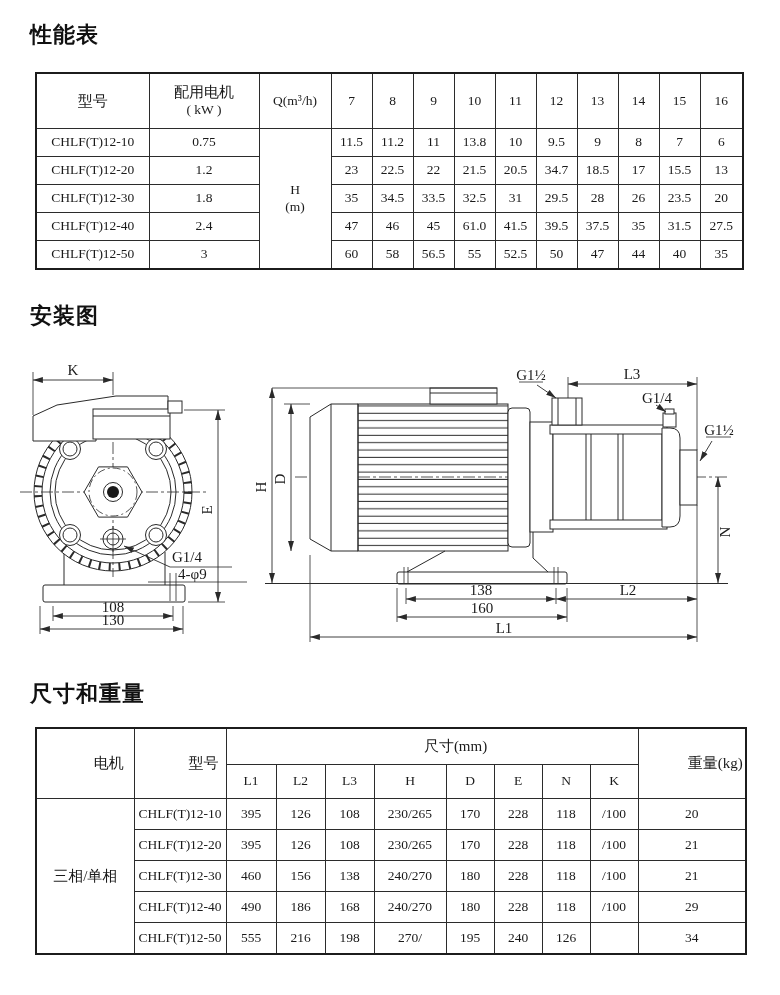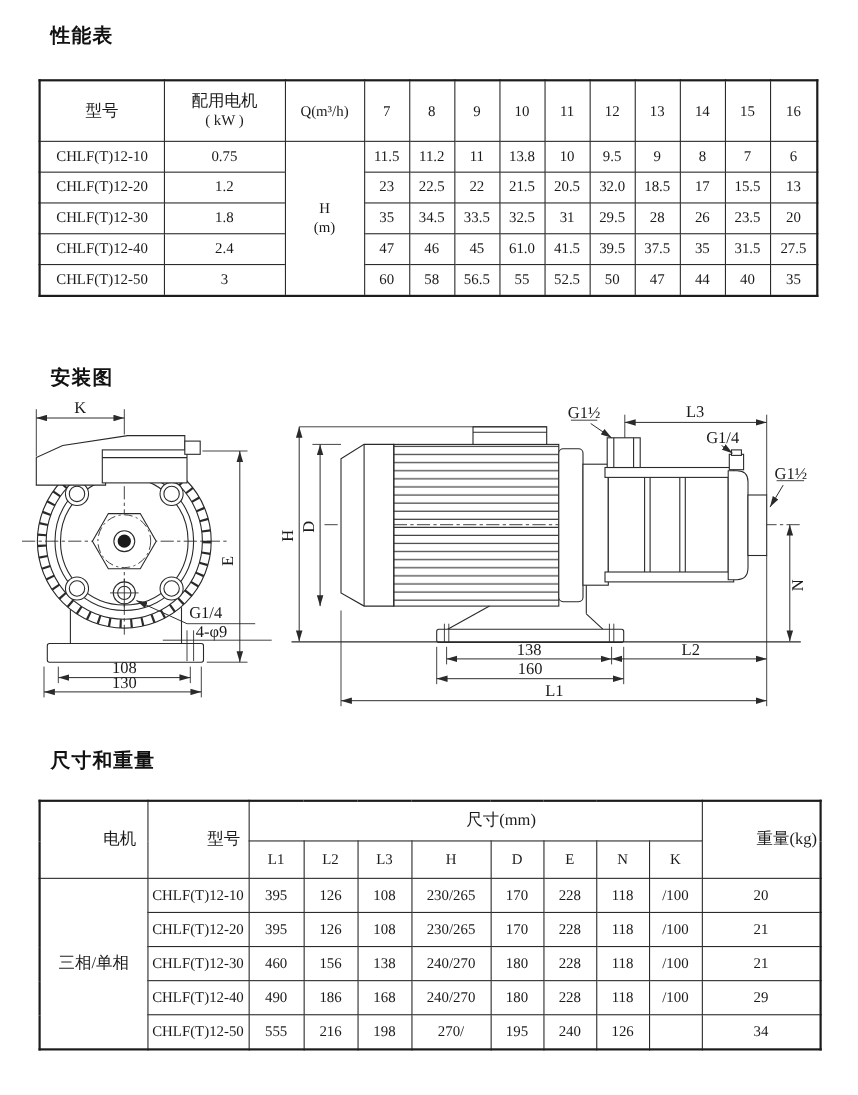--- a/index.html
+++ b/index.html
@@ -1,19 +1,19 @@
 <!DOCTYPE html>
 <html><head>
 <meta charset="utf-8">
 <style>
   html,body{margin:0;padding:0;background:#fff;}
   #page{position:relative;width:780px;height:995px;background:#fff;overflow:hidden;
         font-family:"Liberation Serif", serif;color:#1a1a1a;}
-  .title{position:absolute;left:46px;font-family:"Liberation Sans", sans-serif;
-         font-weight:bold;font-size:18px;color:#111;letter-spacing:1px;}
+  .title{position:absolute;left:30px;font-family:"Liberation Sans", sans-serif;
+         font-weight:bold;font-size:22px;color:#111;letter-spacing:1px;}
   table{border-collapse:collapse;table-layout:fixed;position:absolute;background:#fff;}
   td{border:1px solid #2b2b2b;text-align:center;vertical-align:middle;
      font-size:13.5px;padding:0;line-height:1.25;overflow:hidden;}
   #perf{left:35px;top:72px;width:707px;border:2px solid #1c1c1c;}
   #perf tr.hd td{height:54px;}
   #perf tr.dr td{height:27px;}
   #dims{left:35px;top:727px;width:710px;border:2px solid #1c1c1c;}
   #dims tr.h1 td{height:35px;padding-left:47px;}
   #dims tr.h2 td{height:33px;}
   #dims tr.dr td{height:30px;}
@@ -86,21 +86,21 @@
       <td>6</td>
     </tr>
     <tr class="dr">
       <td>CHLF(T)12-20</td>
       <td>1.2</td>
       <td>23</td>
       <td>22.5</td>
       <td>22</td>
       <td>21.5</td>
       <td>20.5</td>
-      <td>32.0</td>
+      <td>34.7</td>
       <td>18.5</td>
       <td>17</td>
       <td>15.5</td>
       <td>13</td>
     </tr>
     <tr class="dr">
       <td>CHLF(T)12-30</td>
       <td>1.8</td>
       <td>35</td>
       <td>34.5</td>
@@ -137,21 +137,21 @@
       <td>52.5</td>
       <td>50</td>
       <td>47</td>
       <td>44</td>
       <td>40</td>
       <td>35</td>
     </tr>
   </tbody>
     </table>
 
-  <div class="title" style="top:301px;margin-top:30px;">安装图</div>
+  <div class="title" style="top:301px;">安装图</div>
 
   <svg style="position:absolute;left:0;top:355px;" width="780" height="300" viewBox="0 0 780 300">
     <defs>
       <marker id="ar" viewBox="0 0 10 6" refX="10" refY="3" markerWidth="11" markerHeight="7" orient="auto-start-reverse">
         <path d="M0,0 L10,3 L0,6 z" fill="#2a2a2a"></path>
       </marker>
       <pattern id="fins" width="12" height="7.35" patternUnits="userSpaceOnUse">
         <path d="M0,6.8 H12" stroke="#2a2a2a" stroke-width="1" fill="none"></path>
       </pattern>
     </defs>

